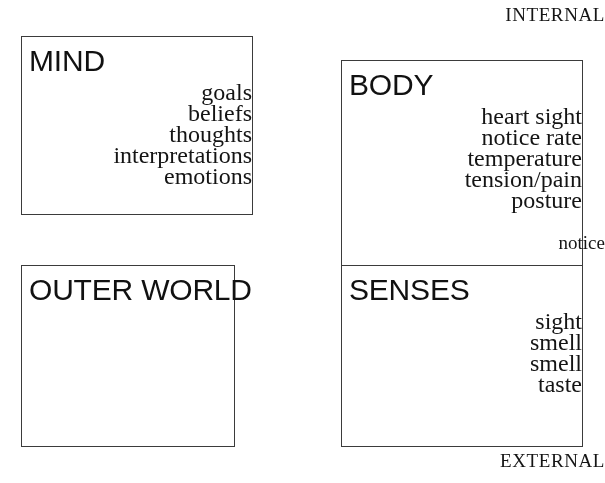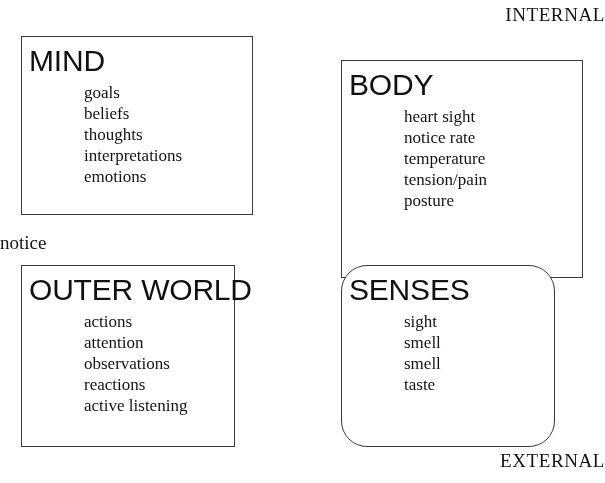--- a/index.html
+++ b/index.html
@@ -29,57 +29,58 @@
     white-space: nowrap;
   }
   #internal-label { top: 4px; }
   #external-label { top: 450px; }
 
   .middle-label {
     position: absolute;
     left: 0;
     width: 605px;
     top: 232px;
-    text-align: left;
+    text-align: right;
     font-family: "Liberation Serif", serif;
     font-size: 19px;
     color: #151515;
   }
 
   
   .quadrant {
     position: absolute;
     box-sizing: border-box;
     border: 1.5px solid #3b3b3b;
     background: #ffffff;
   }
   #quadrant-mind        { left: 21px;  top: 36px;  width: 232px; height: 179px; }
   #quadrant-body        { left: 341px; top: 36px;  width: 242px; height: 218px; margin-top: 24px; }
   #quadrant-outer-world { left: 21px;  top: 265px; width: 214px; height: 182px; }
-  #quadrant-senses      { left: 341px; top: 265px; width: 214px; height: 182px; border-radius: 26px; }
+  #quadrant-senses      { left: 341px; top: 265px; width: 242px; height: 182px; }
 
   .quadrant-title {
     font-family: "Liberation Sans", sans-serif;
     font-size: 30px;
     font-weight: 400;
     color: #111111;
     line-height: 1;
     margin: 9px 0 0 7px;
     letter-spacing: -0.2px;
     white-space: nowrap;
   }
 
   .quadrant-list {
     list-style: none;
     margin: 6px 0 0 0;
     padding: 0 0 0 62px;
     font-family: "Liberation Serif", serif;
-    font-size: 17px;
+    font-size: 24px;
     line-height: 21px;
     color: #141414;
+    text-align: right;
   }
   .quadrant-list li { white-space: nowrap; }
 </style>
 </head>
 <body>
 
 <div class="axis-label" id="internal-label">INTERNAL</div>
 
 <div class="quadrant" id="quadrant-mind">
   <div class="quadrant-title">MIND</div>
@@ -100,27 +101,20 @@
     <li>temperature</li>
     <li>tension/pain</li>
     <li>posture</li>
   </ul>
 </div>
 
 <div class="middle-label">notice</div>
 
 <div class="quadrant" id="quadrant-outer-world">
   <div class="quadrant-title">OUTER WORLD</div>
-  <ul class="quadrant-list">
-    <li>actions</li>
-    <li>attention</li>
-    <li>observations</li>
-    <li>reactions</li>
-    <li>active listening</li>
-  </ul>
 </div>
 
 <div class="quadrant" id="quadrant-senses">
   <div class="quadrant-title">SENSES</div>
   <ul class="quadrant-list">
     <li>sight</li>
     <li>smell</li>
     <li>smell</li>
     <li>taste</li>
   </ul>

